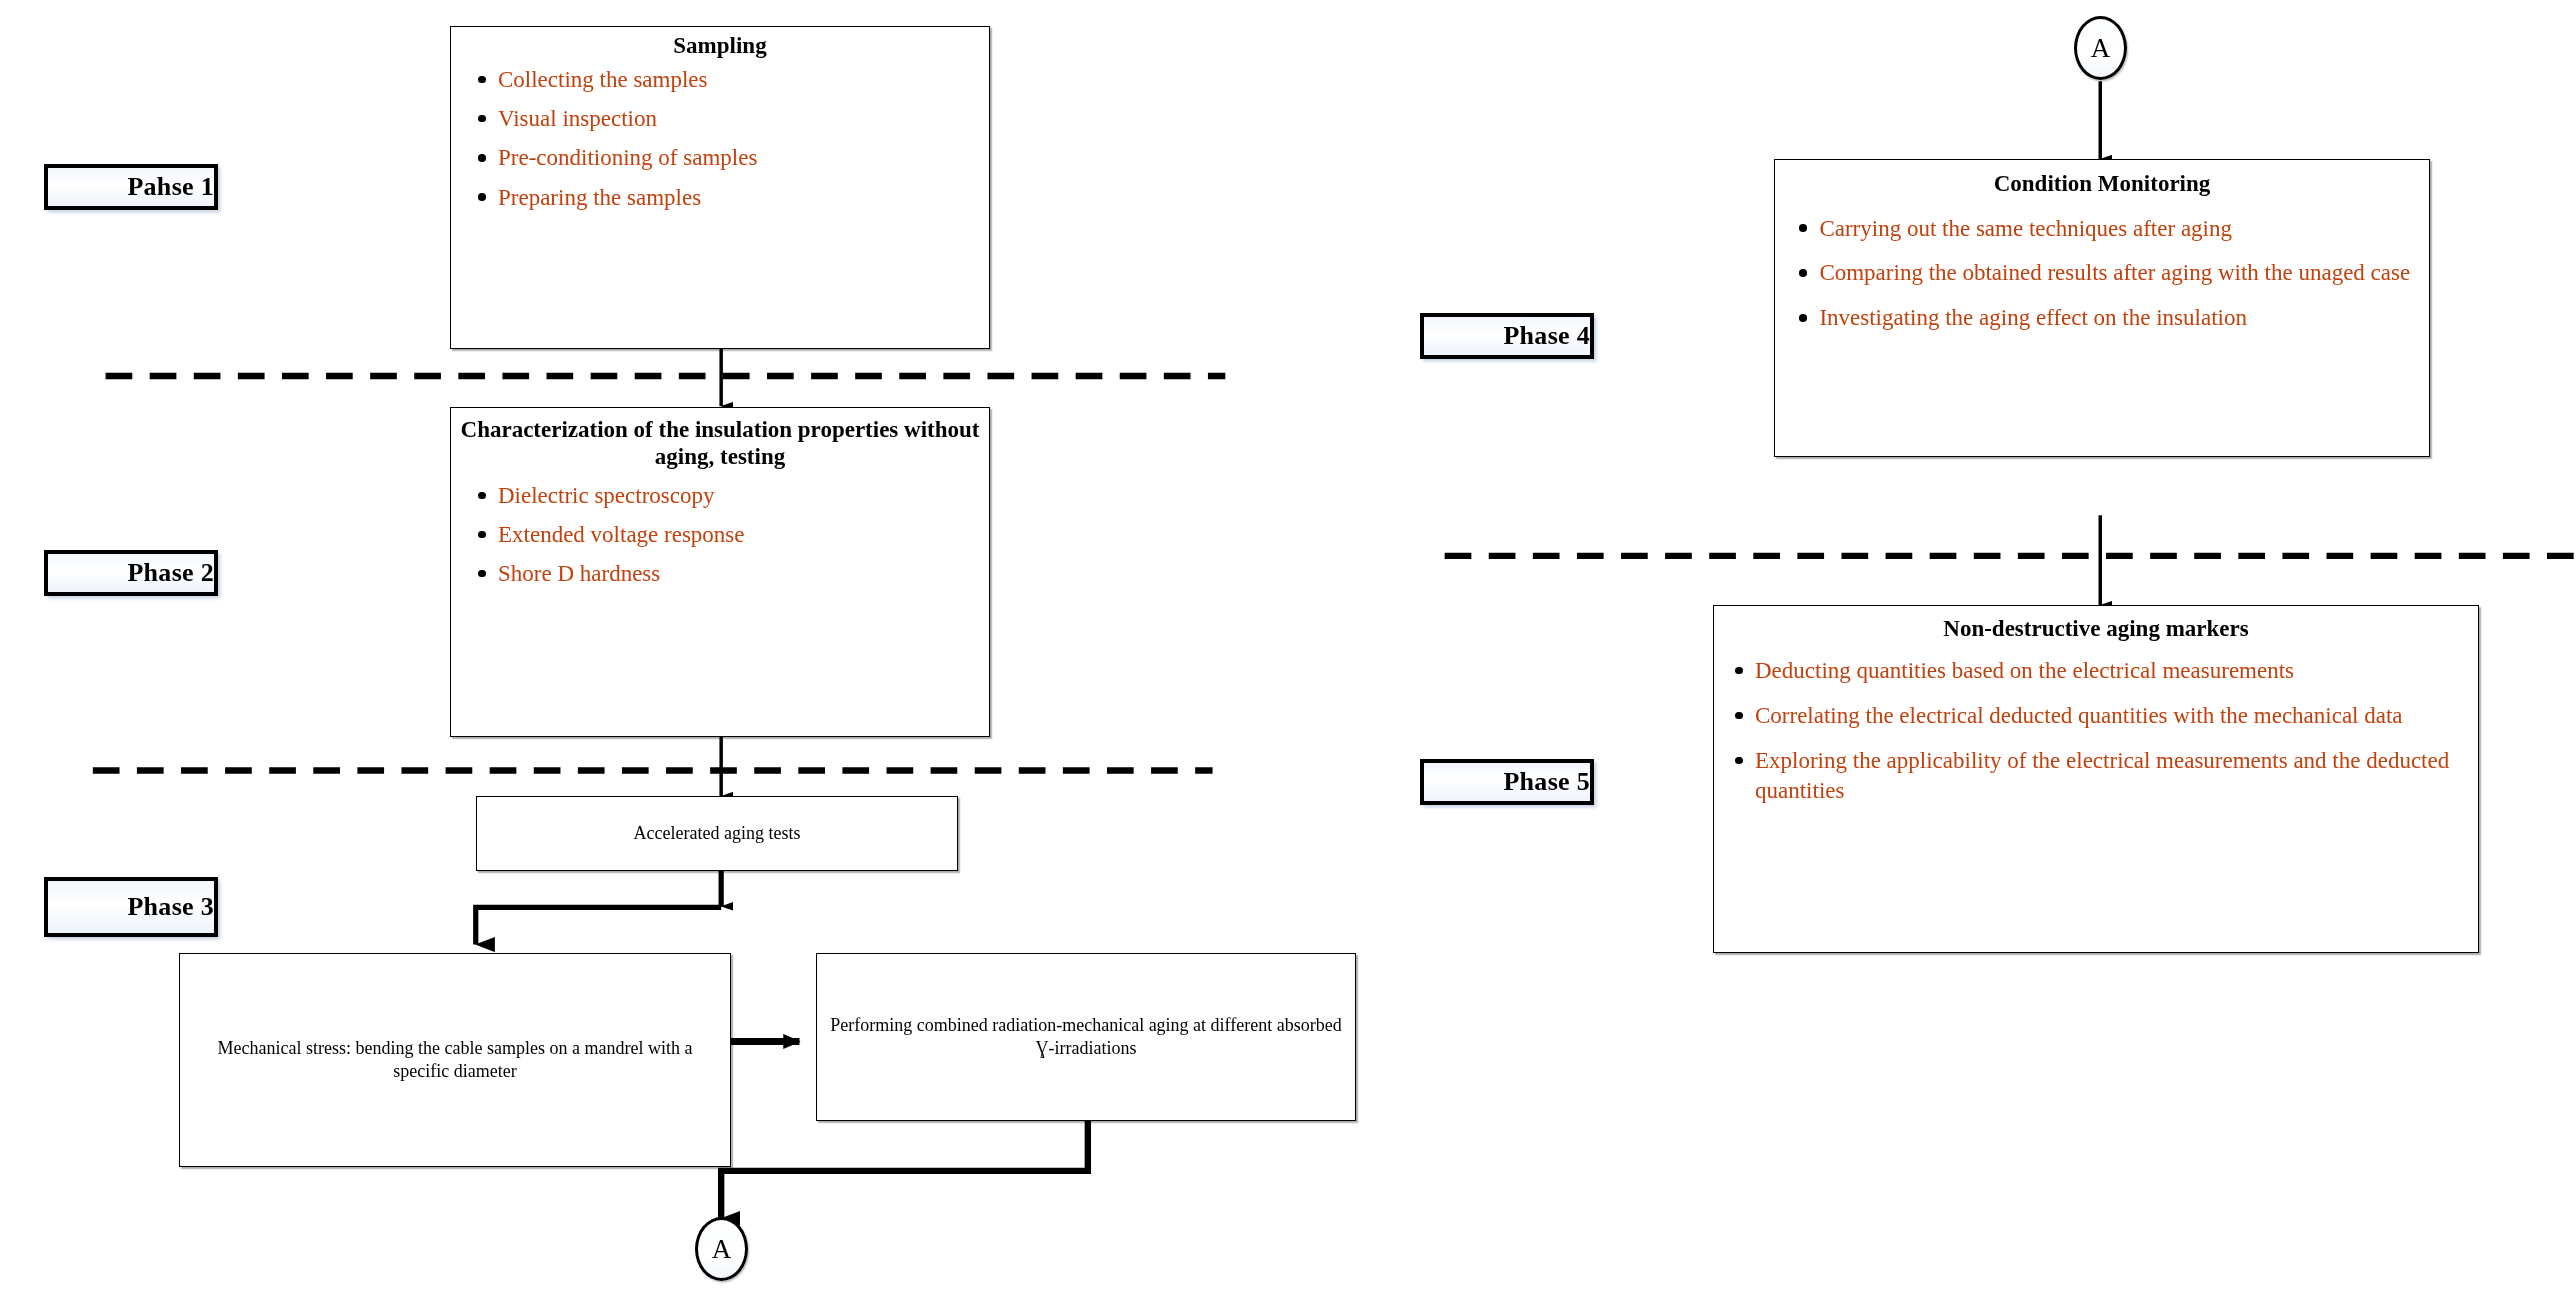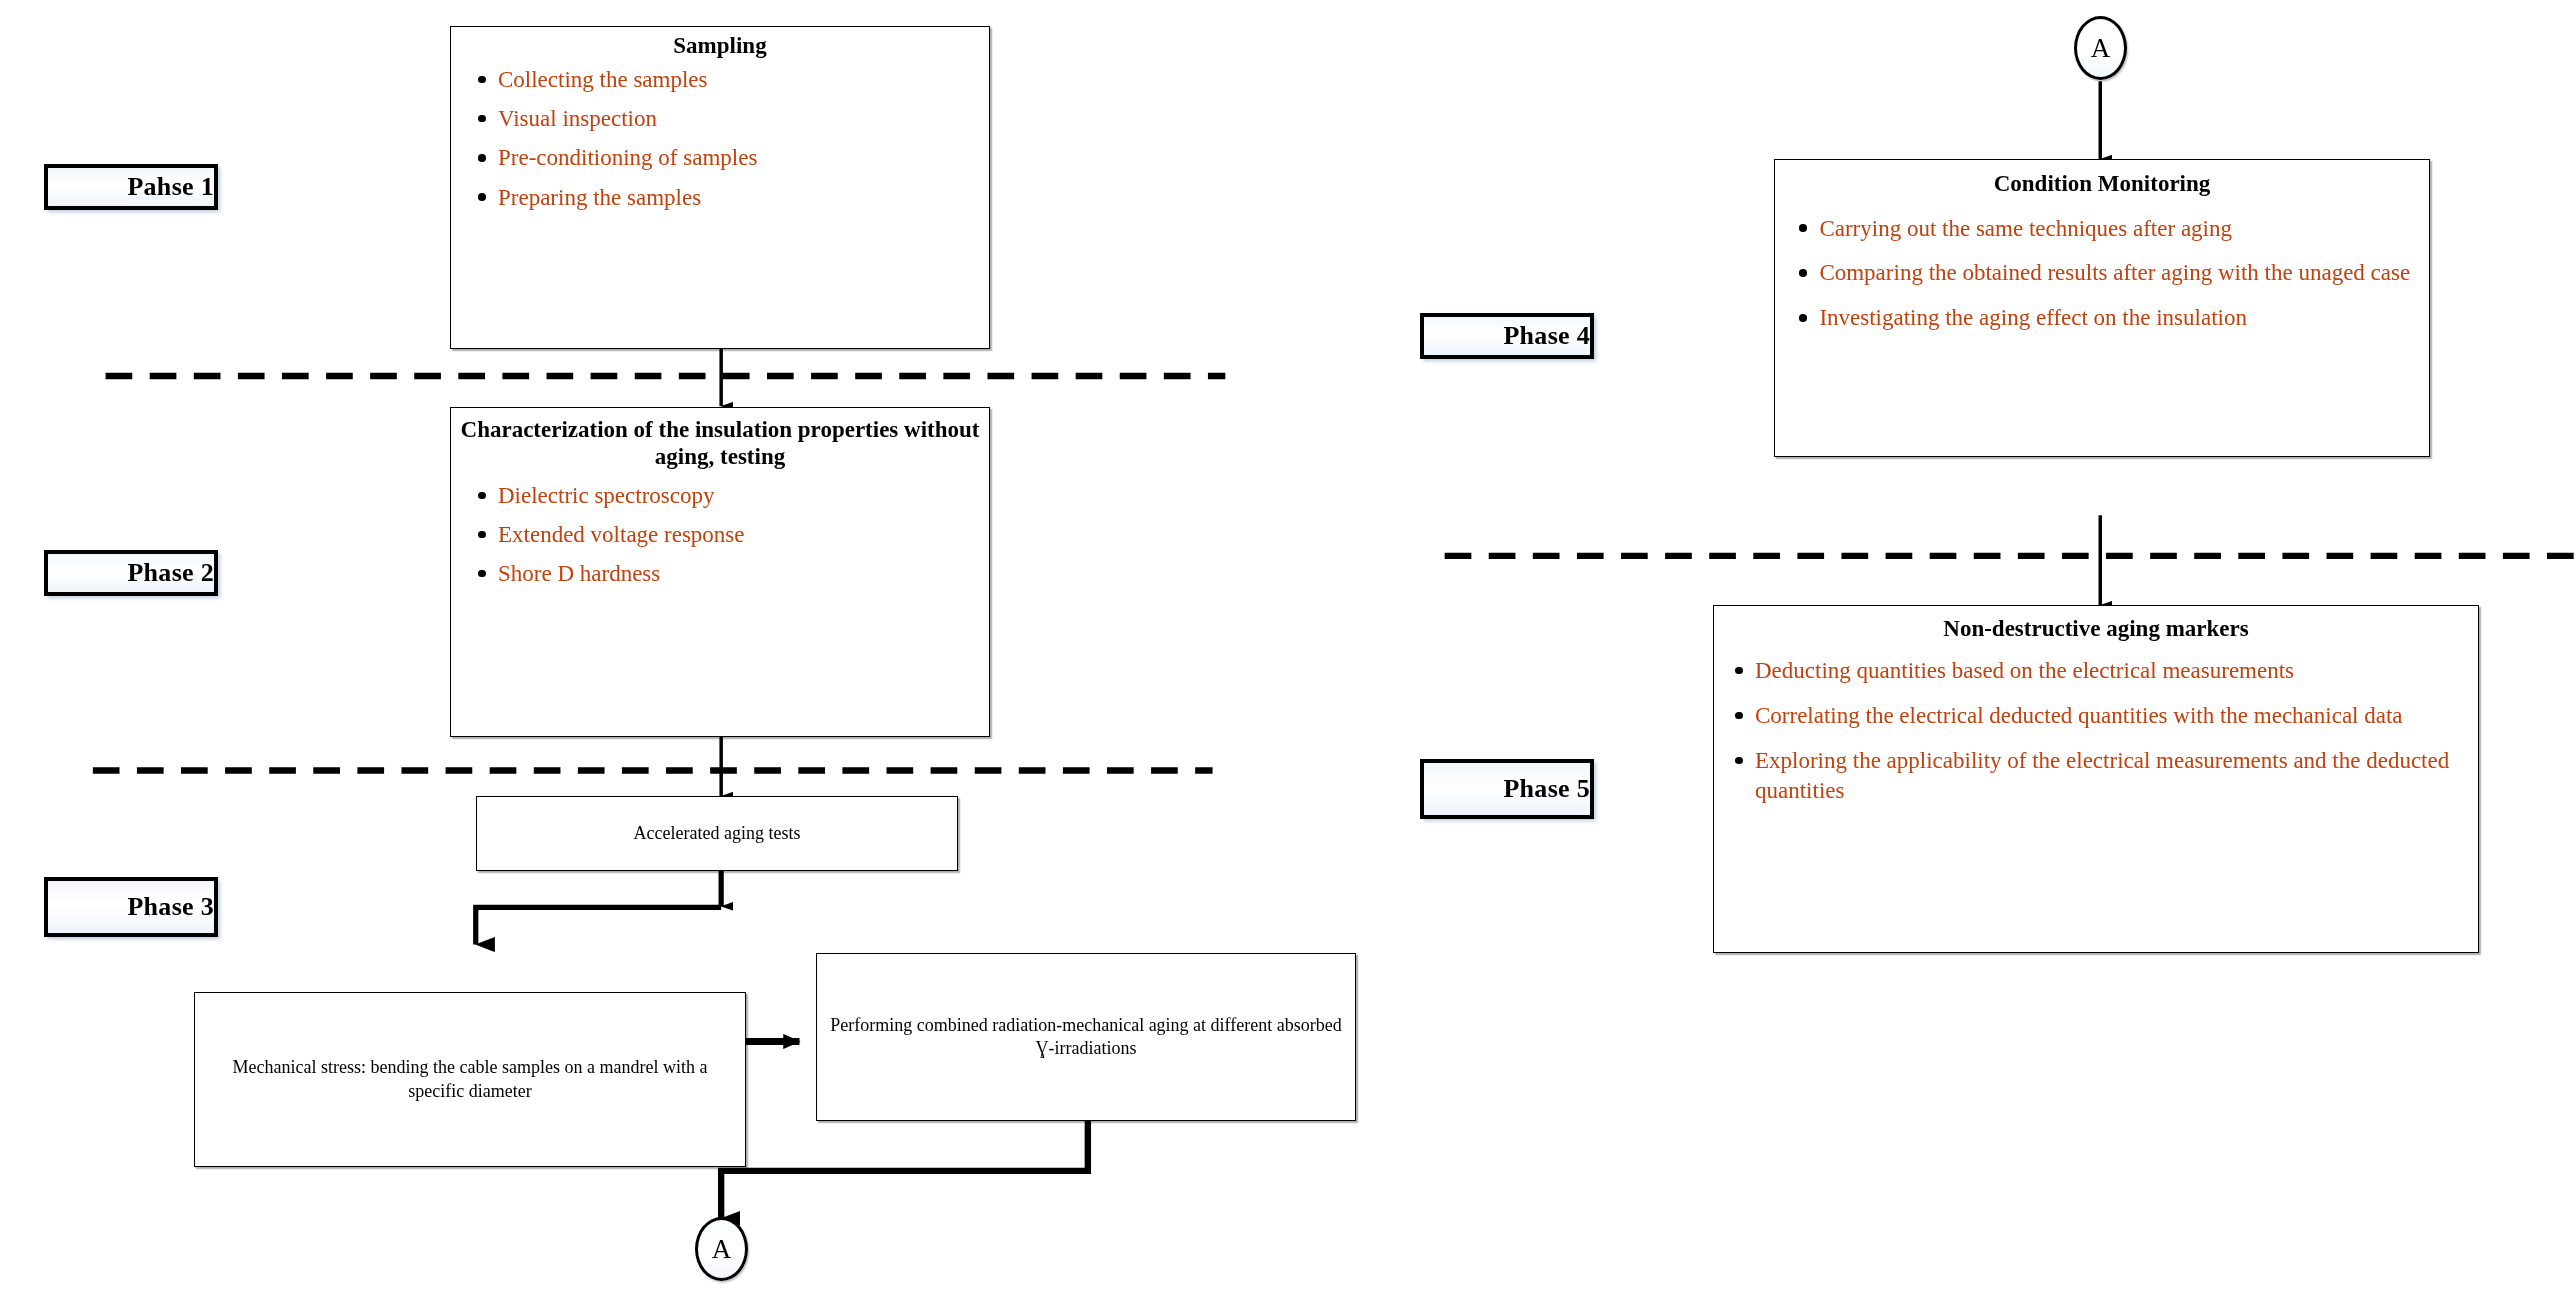--- a/index.html
+++ b/index.html
@@ -158,21 +158,21 @@
   </div>
 
   <div class="phase-chip" style="left:28px; top:877px; width:174px; height:60px;">
     <span>Phase 3</span>
   </div>
 
   <div class="phase-chip" style="left:1404px; top:313px; width:174px; height:46px;">
     <span>Phase 4</span>
   </div>
 
-  <div class="phase-chip" style="left:1404px; top:759px; width:174px; height:60px;">
+  <div class="phase-chip" style="left:1404px; top:759px; width:174px; height:46px;">
     <span>Phase 5</span>
   </div>
 
   <div class="box" style="left:450px; top:25.5px; width:540px; height:323px;">
     <div class="box-title">Sampling</div>
     <ul class="bullets">
       <li>
         <span class="bullet-dot"></span>
         <span>Collecting the samples</span>
       </li>
@@ -206,21 +206,21 @@
         <span class="bullet-dot"></span>
         <span>Shore D hardness</span>
       </li>
     </ul>
   </div>
 
   <div class="box" style="left:476px; top:796px; width:482px; height:75px;">
     <div class="box-plain center-v">Accelerated aging tests</div>
   </div>
 
-  <div class="box" style="left:194px; top:953px; width:552px; height:175px;margin-top:39px;">
+  <div class="box" style="left:179px; top:953px; width:552px; height:214px;">
     <div class="box-plain center-v">Mechanical stress: bending the cable samples on a mandrel with a specific diameter</div>
   </div>
 
   <div class="box" style="left:816px; top:953px; width:540px; height:168px;">
     <div class="box-plain center-v">Performing combined radiation-mechanical aging at different absorbed Ɣ-irradiations</div>
   </div>
 
   <div class="conn-circle" style="left:695px; top:1217px; width:53px; height:64px;">
     <span>A</span>
   </div>

